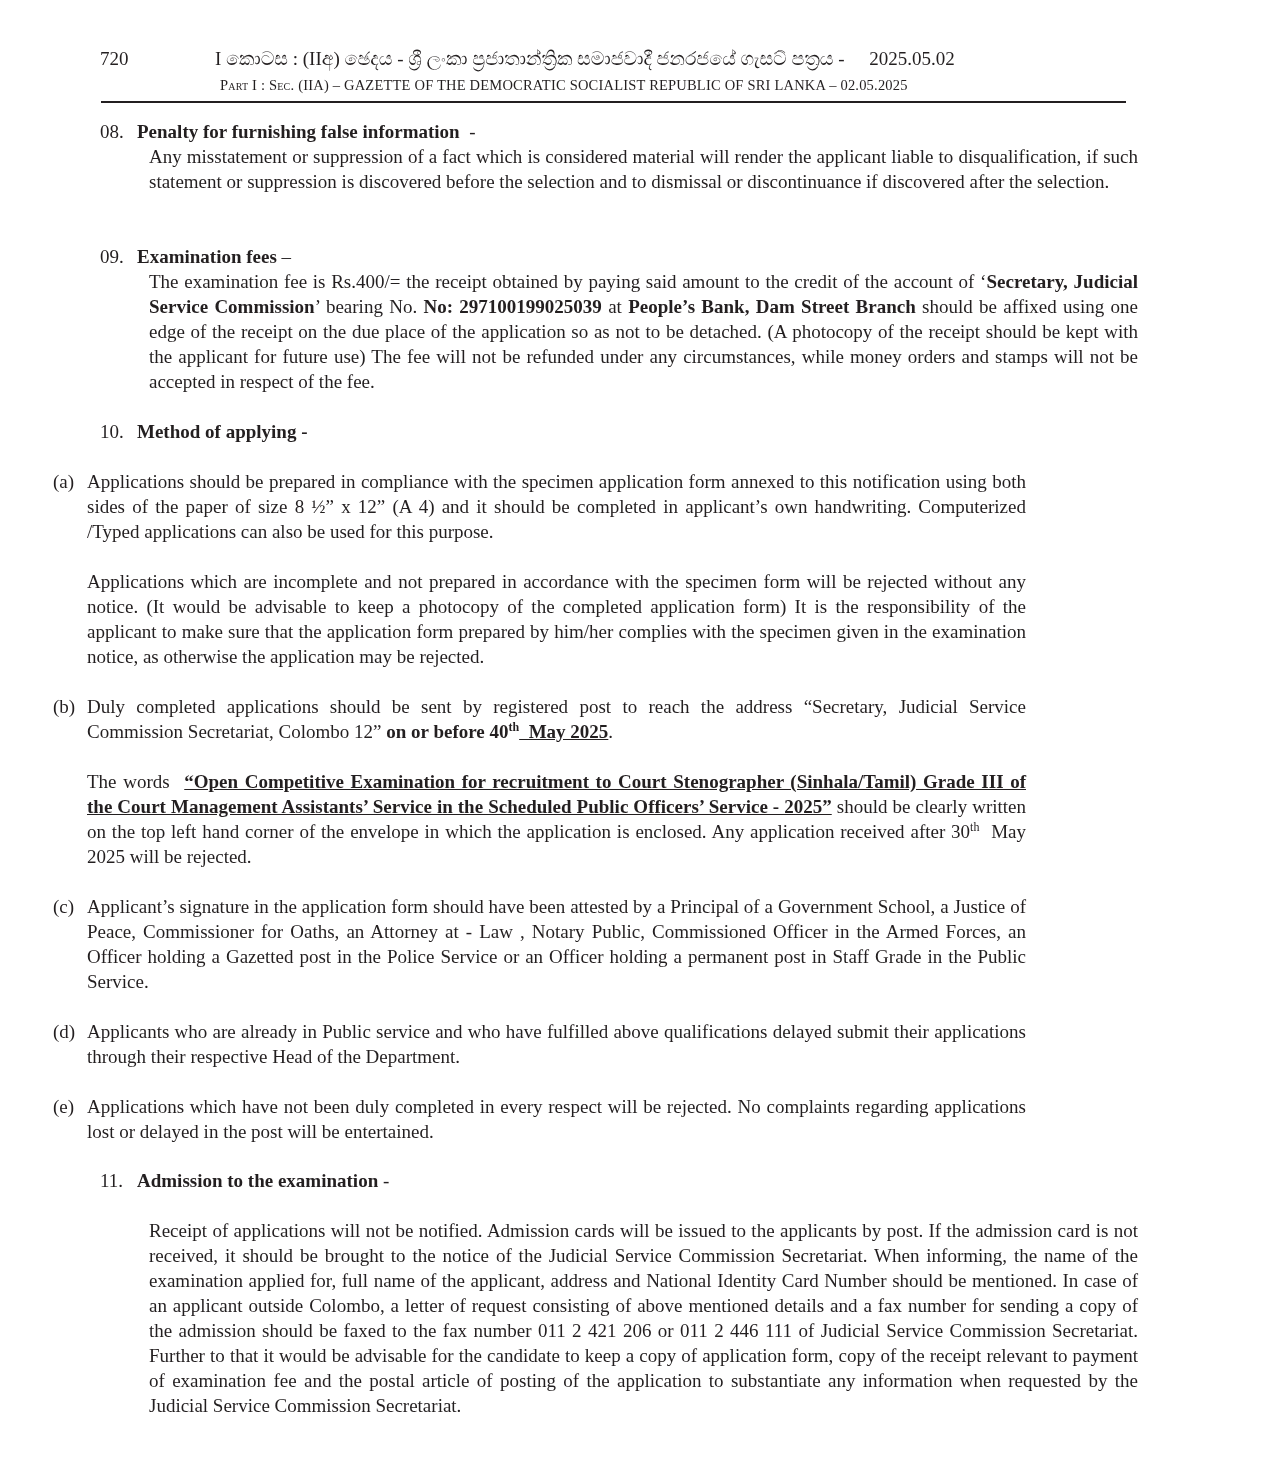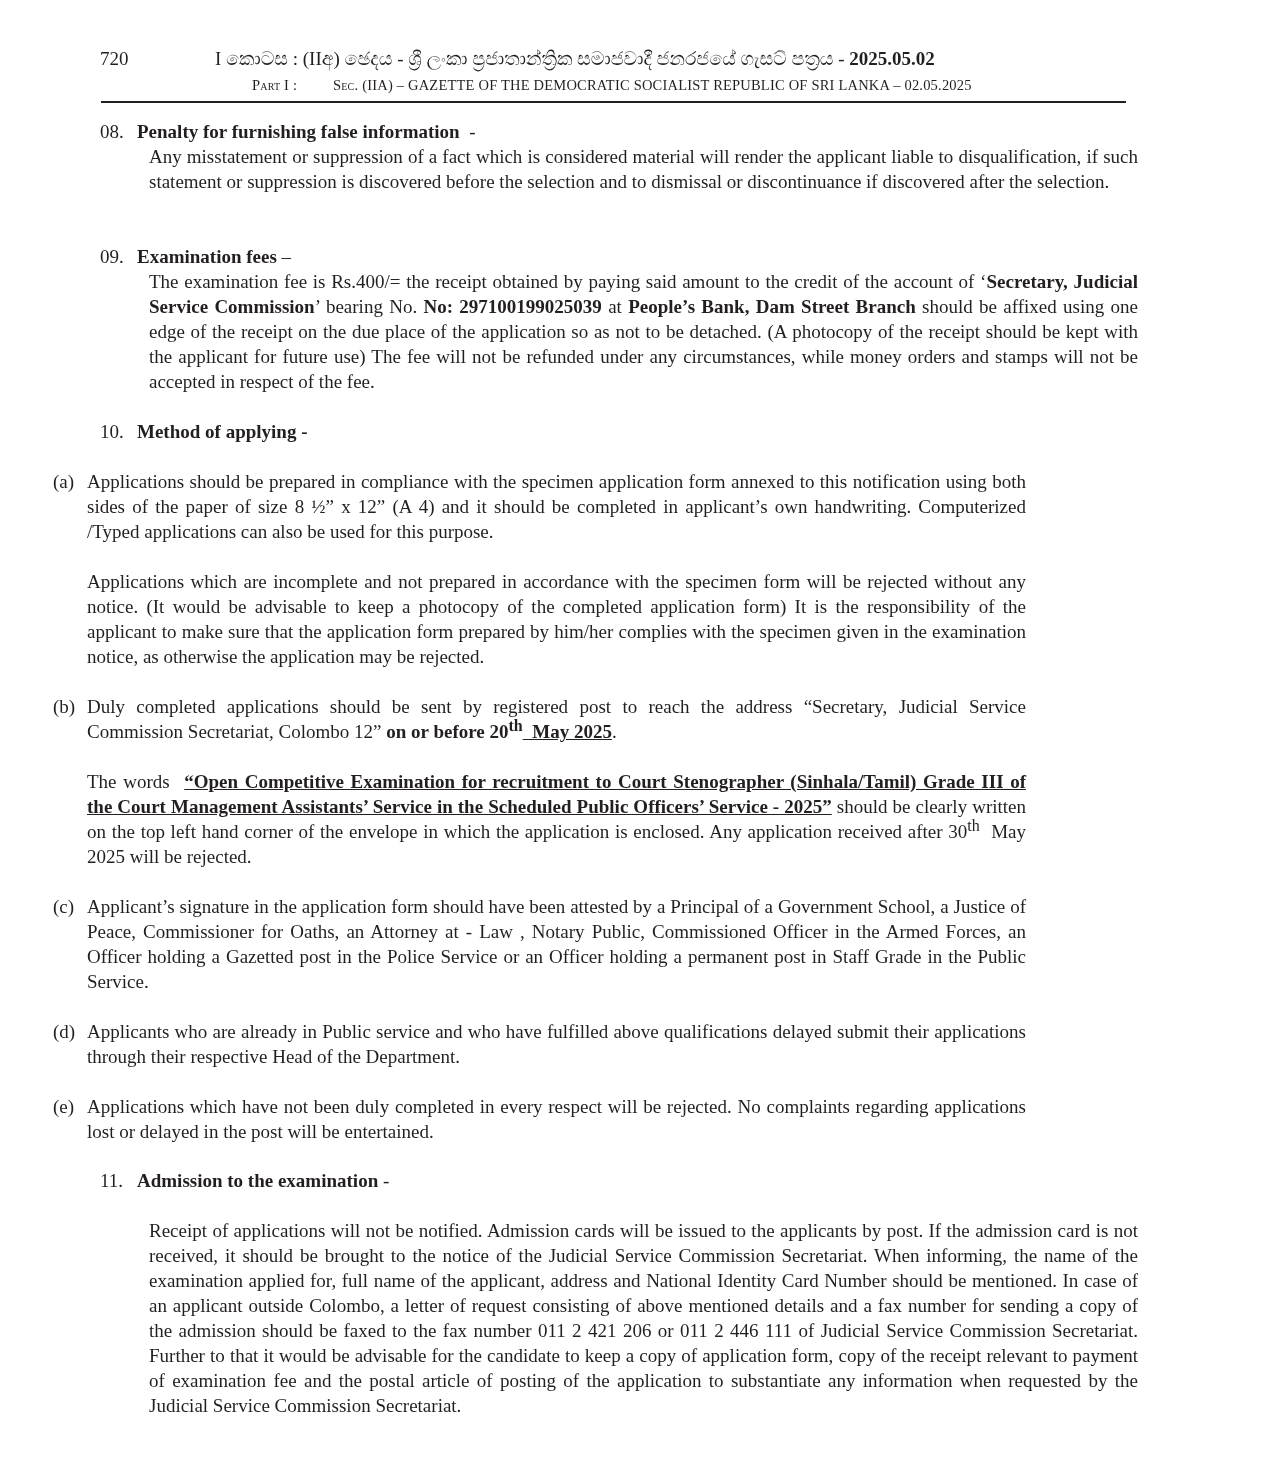--- a/index.html
+++ b/index.html
@@ -6,44 +6,44 @@
   body {
     width: 1275px; height: 1466px; position: relative; overflow: hidden;
     font-family: "Liberation Serif", "DejaVu Serif", serif;
     color: #231f20;
   }
   .page-number { position: absolute; left: 100px; top: 48px; font-size: 19px; text-align: center; }
   .header-sinhala {
     position: absolute; left: 215px; top: 48px; width: 800px;
     font-size: 19px; white-space: nowrap;
   }
-  .header-sinhala .date { font-weight: bold; }
+  .header-sinhala .date { font-weight: normal; margin-left: 20px; }
   .header-english {
     position: absolute; left: 220px; top: 77px; width: 790px;
     font-size: 14.5px; letter-spacing: 0.2px; white-space: nowrap;
   }
-  .sc { font-variant: small-caps; margin-left: 32px; }
+  .sc { font-variant: small-caps; }
   .header-rule {
     position: absolute; left: 101px; top: 101px; width: 1025px;
     height: 0; border-top: 2px solid #231f20;
   }
   .section { position: absolute; left: 100px; width: 1027px; font-size: 19px; line-height: 25px; }
   .sec-num { position: absolute; left: 0; top: 0; }
   .sec-title { position: absolute; left: 37px; top: 0; font-weight: bold; }
   .sec-title .dash { font-weight: normal; }
   .para {
     position: absolute; left: 37px; width: 989px;
     text-align: justify; text-align-last: left; margin-left: 12px;
   }
   .sub { position: absolute; left: 50px; width: 977px; font-size: 19px; line-height: 25px; }
   .sub-label { position: absolute; left: 3px; top: 0; }
   .sub-text { position: absolute; left: 37px; width: 939px; text-align: justify; }
   b { font-weight: bold; }
   u { text-decoration: underline; margin-left: 8px; }
-  sup { font-size: 16px; vertical-align: 7px; line-height: 0; }
+  sup { font-size: 12px; vertical-align: 7px; line-height: 0; }
 </style>
 </head>
 <body>
 
 <div class="page-number">720</div>
 <div class="header-sinhala"><span>I කොටස : (IIඅ) ඡෙදය - ශ්‍රී ලංකා ප්‍රජාතාන්ත්‍රික සමාජවාදී ජනරජයේ ගැසට් පත්‍රය - </span><span class="date">2025.05.02</span></div>
 <div class="header-english"><span class="sc">Part I</span> : <span class="sc">Sec.</span> <span>(IIA) – GAZETTE OF THE DEMOCRATIC SOCIALIST REPUBLIC OF SRI LANKA – 02.05.2025</span></div>
 <div class="header-rule"></div>
 
 <div class="section" style="top:119px;">
@@ -64,21 +64,21 @@
 </div>
 
 <div class="sub" style="top:469px;">
   <span class="sub-label">(a)</span>
   <div class="sub-text" style="top:0;">Applications should be prepared in compliance with  the specimen application form annexed to this  notification using  both sides of  the paper of size 8 ½” x 12” (A 4)  and it should be completed in  applicant’s own  handwriting. Computerized /Typed applications can also be used for this purpose.</div>
   <div class="sub-text" style="top:100px;">Applications which are incomplete and not prepared in accordance with the specimen form will be rejected without any notice. (It would be advisable to keep a photocopy of the completed application form) It is the responsibility of the applicant to make sure that the application form prepared by him/her complies with the specimen given in the examination notice, as otherwise the application may be rejected.</div>
 </div>
 
 <div class="sub" style="top:694px;">
   <span class="sub-label">(b)</span>
-  <div class="sub-text" style="top:0;"><span>Duly completed applications should  be sent  by registered  post to reach the address “Secretary, Judicial Service Commission Secretariat, Colombo 12” </span><b><span>on or before 20</span><sup>th</sup><span style="white-space:pre;text-decoration:underline;">  May 2025</span></b><span>.</span></div>
+  <div class="sub-text" style="top:0;"><span>Duly completed applications should  be sent  by registered  post to reach the address “Secretary, Judicial Service Commission Secretariat, Colombo 12” </span><b><span>on or before 40</span><sup>th</sup><span style="white-space:pre;text-decoration:underline;">  May 2025</span></b><span>.</span></div>
   <div class="sub-text" style="top:75px;"><span>The words </span><b><u>“Open Competitive  Examination  for  recruitment to Court Stenographer (Sinhala/Tamil) Grade III of the Court Management Assistants’ Service in the Scheduled Public Officers’ Service  -  2025”</u></b><span> should be clearly written on the top left hand corner of the  envelope in which the application is  enclosed. Any application received after 30</span><sup>th</sup><span style="white-space:pre-wrap;">  May 2025 will be rejected.</span></div>
 </div>
 
 <div class="sub" style="top:894px;">
   <span class="sub-label">(c)</span>
   <div class="sub-text" style="top:0;">Applicant’s signature in the application form should have been attested by a Principal of a Government School, a Justice of Peace, Commissioner for Oaths, an Attorney at - Law , Notary Public, Commissioned Officer in the Armed Forces, an Officer holding a Gazetted post in the Police Service or an Officer holding a permanent post in Staff Grade in the Public Service.</div>
 </div>
 
 <div class="sub" style="top:1019px;">
   <span class="sub-label">(d)</span>

